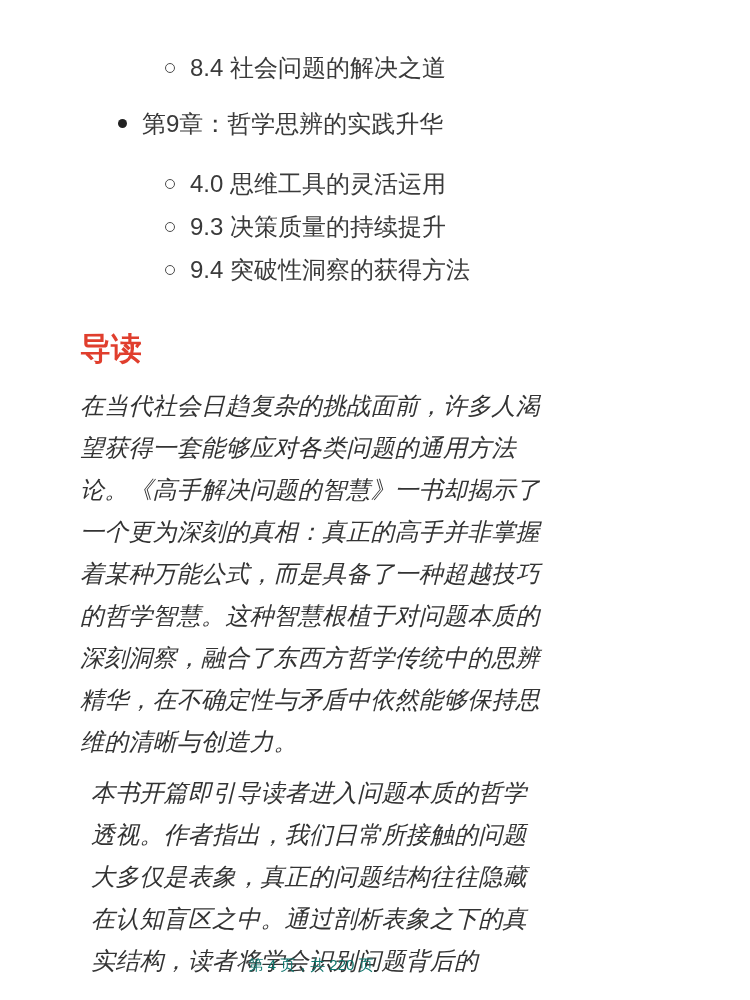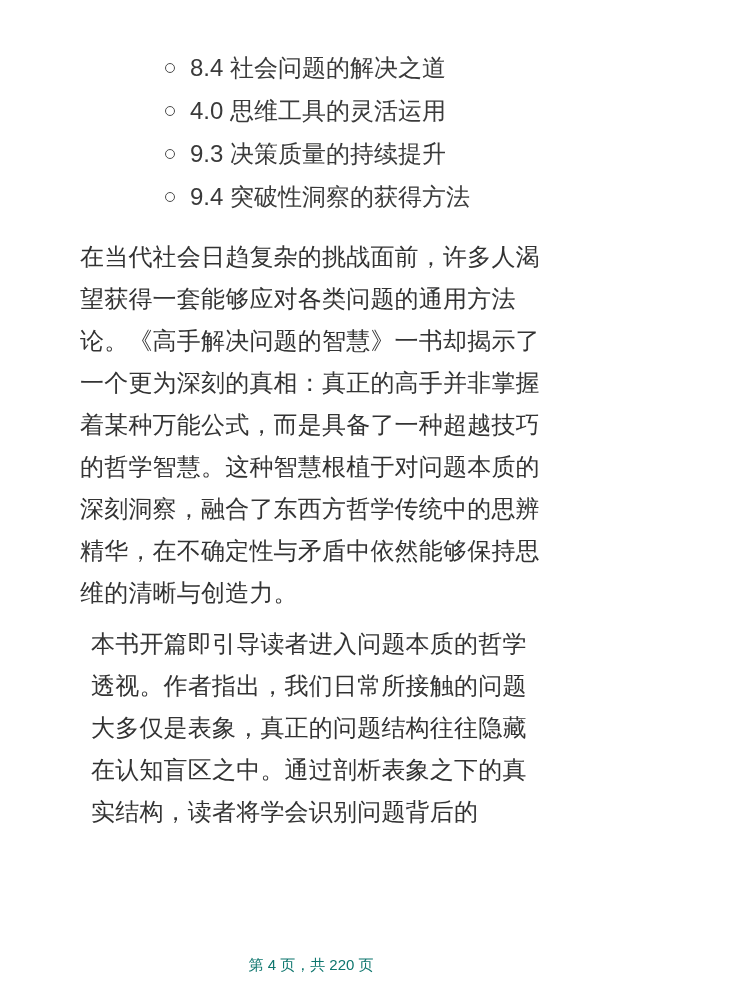--- a/index.html
+++ b/index.html
@@ -58,20 +58,21 @@
     line-height: 1.15;
   }
 
   
   .body-paragraph {
     margin: 18px 0 0 0;
     font-size: 24px;
     line-height: 42px;
     color: #333333;
     letter-spacing: 0.2px;
+    font-style: italic;
   }
   .body-paragraph + .body-paragraph { margin-top: 9px; margin-left: 11px; }
 
   
   .page-footer {
     position: absolute;
     left: 0; right: 0;
     bottom: 25px;
     text-align: center;
     font-size: 15px;
@@ -82,34 +83,39 @@
 <body>
 
 <div class="page">
   <div class="content">
 
     <ul class="toc">
       <li class="toc-item sub">
         <span class="bullet hollow"></span>
         <span>8.4 社会问题的解决之道</span>
       </li>
+      <li class="toc-item chapter">
+        <span class="bullet disc"></span>
+        <span>第9章：哲学思辨的实践升华</span>
+      </li>
       <li class="toc-item sub">
         <span class="bullet hollow"></span>
         <span>4.0 思维工具的灵活运用</span>
       </li>
       <li class="toc-item sub">
         <span class="bullet hollow"></span>
         <span>9.3 决策质量的持续提升</span>
       </li>
       <li class="toc-item sub">
         <span class="bullet hollow"></span>
         <span>9.4 突破性洞察的获得方法</span>
       </li>
     </ul>
 
+    <h2 class="section-heading">导读</h2>
 
     <p class="body-paragraph">在当代社会日趋复杂的挑战面前，许多人渴望获得一套能够应对各类问题的通用方法论。《高手解决问题的智慧》一书却揭示了一个更为深刻的真相：真正的高手并非掌握着某种万能公式，而是具备了一种超越技巧的哲学智慧。这种智慧根植于对问题本质的深刻洞察，融合了东西方哲学传统中的思辨精华，在不确定性与矛盾中依然能够保持思维的清晰与创造力。</p>
     <p class="body-paragraph">本书开篇即引导读者进入问题本质的哲学透视。作者指出，我们日常所接触的问题大多仅是表象，真正的问题结构往往隐藏在认知盲区之中。通过剖析表象之下的真实结构，读者将学会识别问题背后的</p>
 
   </div>
 
   <div class="page-footer">第 4 页，共 220 页</div>
 </div>
 
 </body></html>

